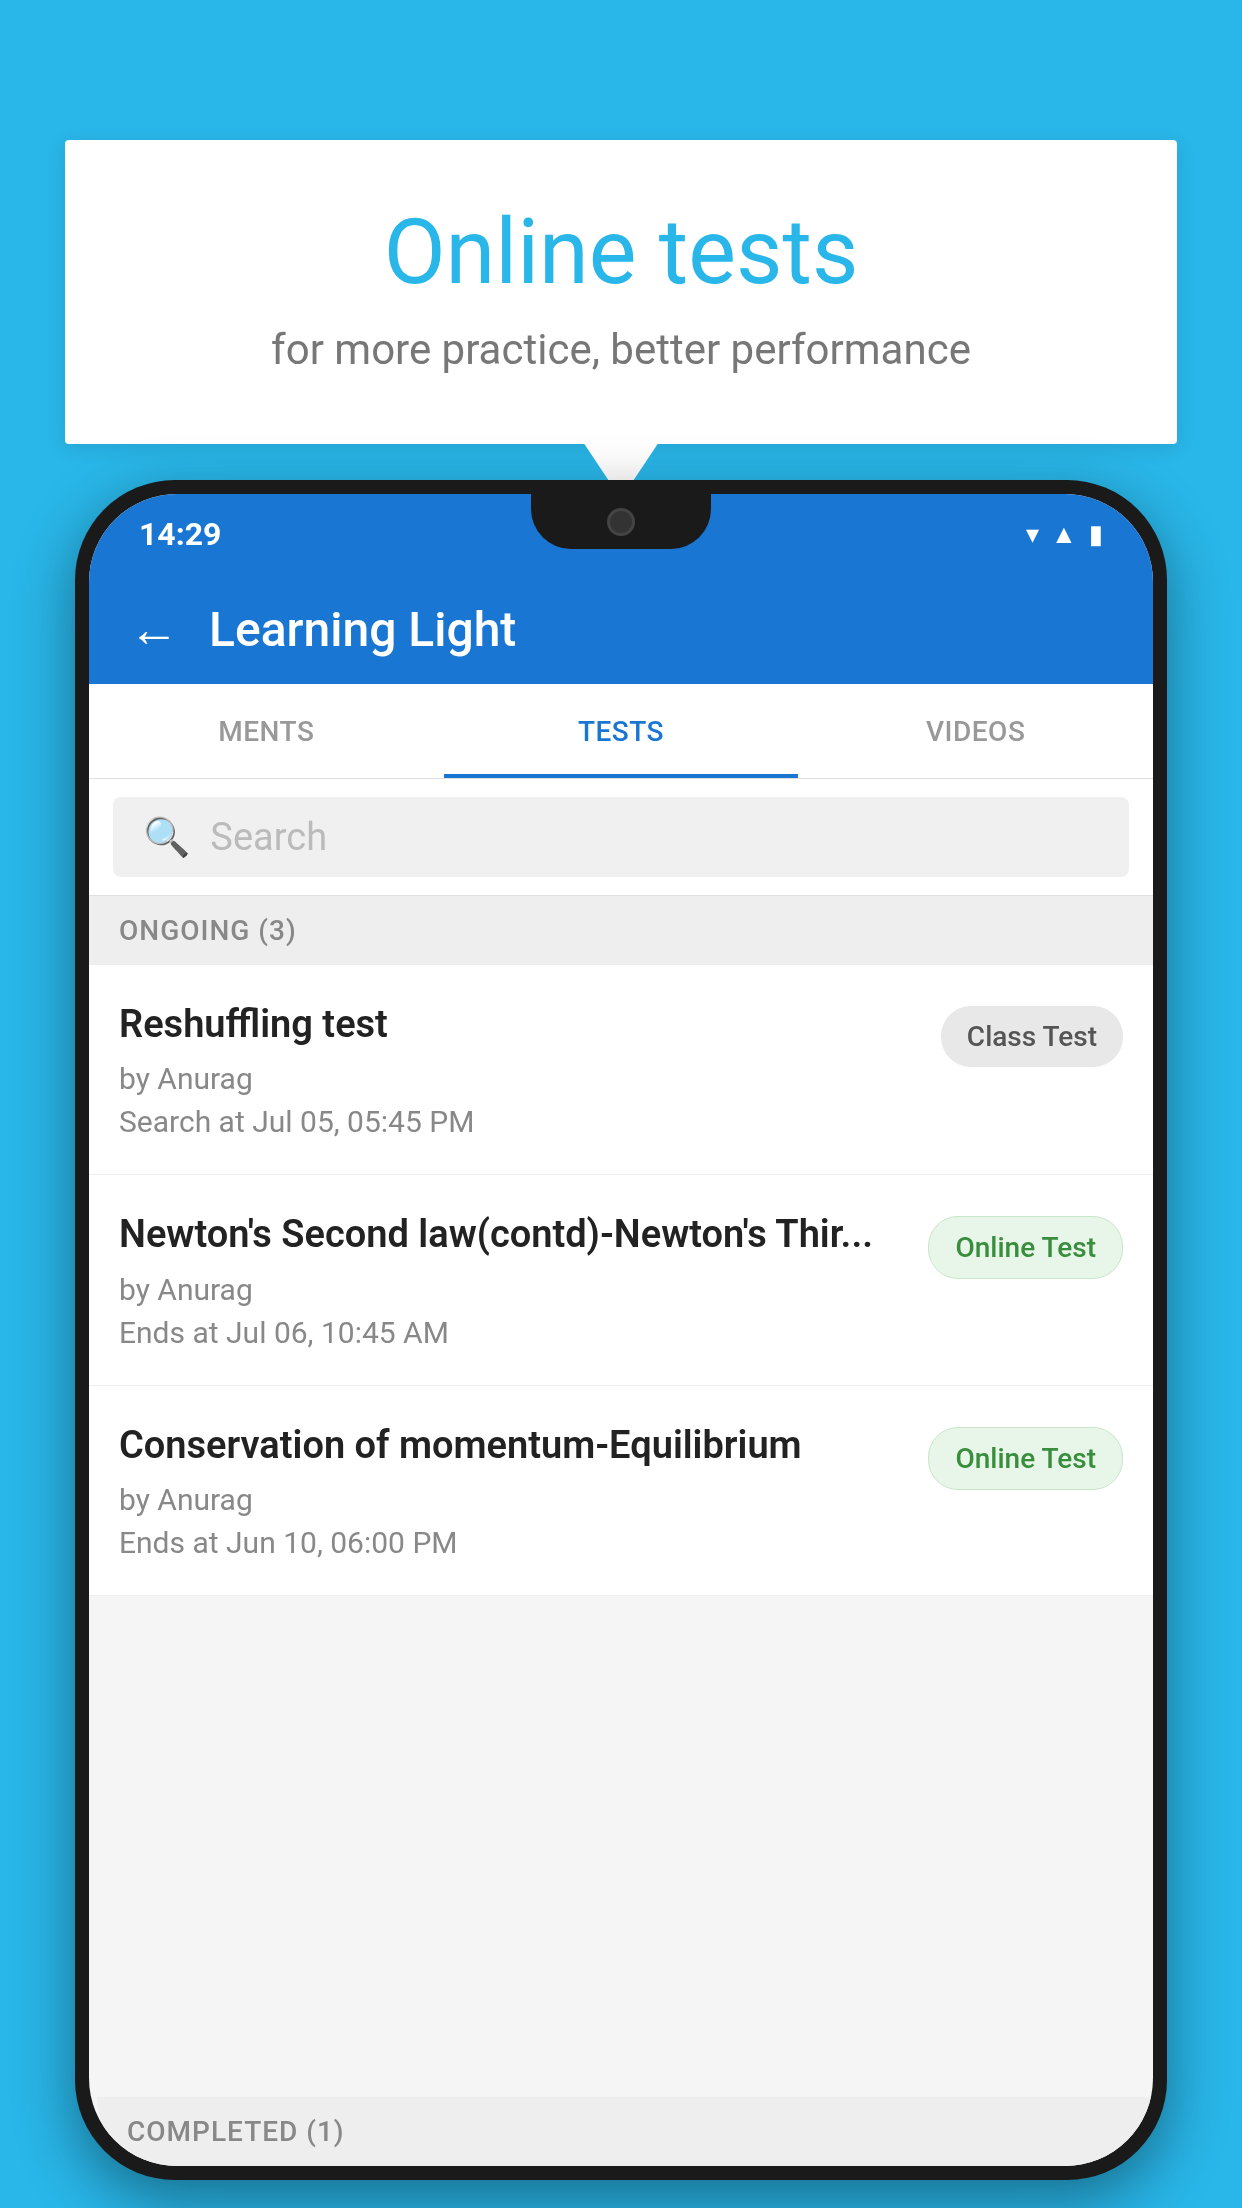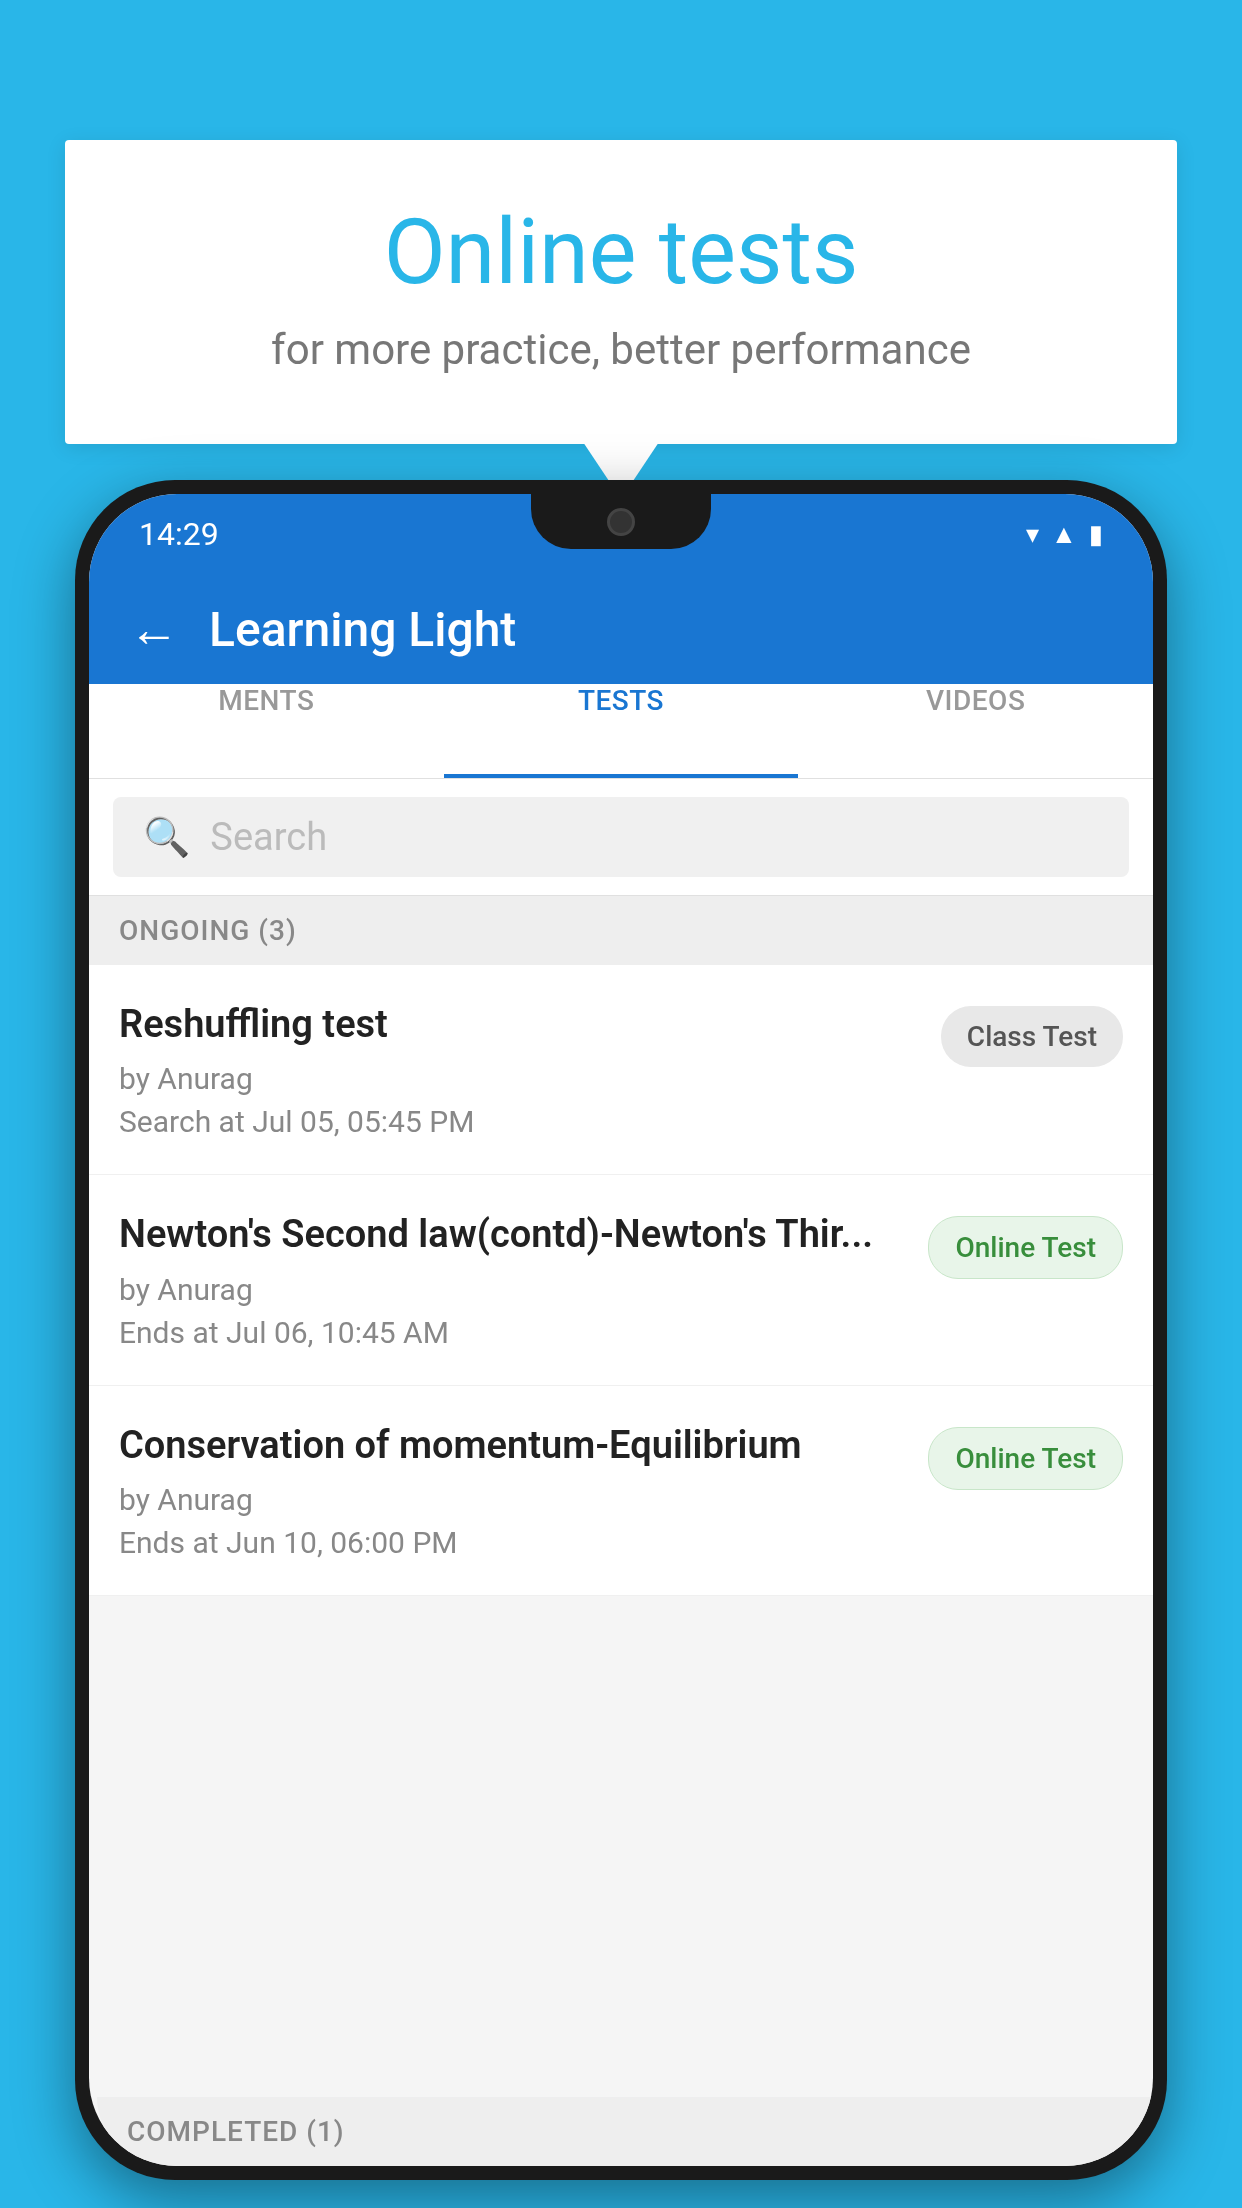--- a/index.html
+++ b/index.html
@@ -116,21 +116,21 @@
       width: 28px;
       height: 28px;
       background: #333;
       border-radius: 50%;
       border: 3px solid #444;
     }
 
     .status-time {
       color: white;
       font-size: 32px;
-      font-weight: 400;
+      font-weight: 700;
     }
 
     .status-icons {
       display: flex;
       align-items: center;
       gap: 12px;
     }
 
     .status-icon {
       color: white;
@@ -164,20 +164,21 @@
       background: white;
       height: 95px;
       display: flex;
       align-items: stretch;
       border-bottom: 1px solid #e0e0e0;
     }
 
     .tab {
       flex: 1;
       display: flex;
+      align-items: center;
       justify-content: center;
       font-size: 28px;
       font-weight: 500;
       color: #999;
       letter-spacing: 0.5px;
       position: relative;
       cursor: pointer;
     }
 
     .tab.active {

